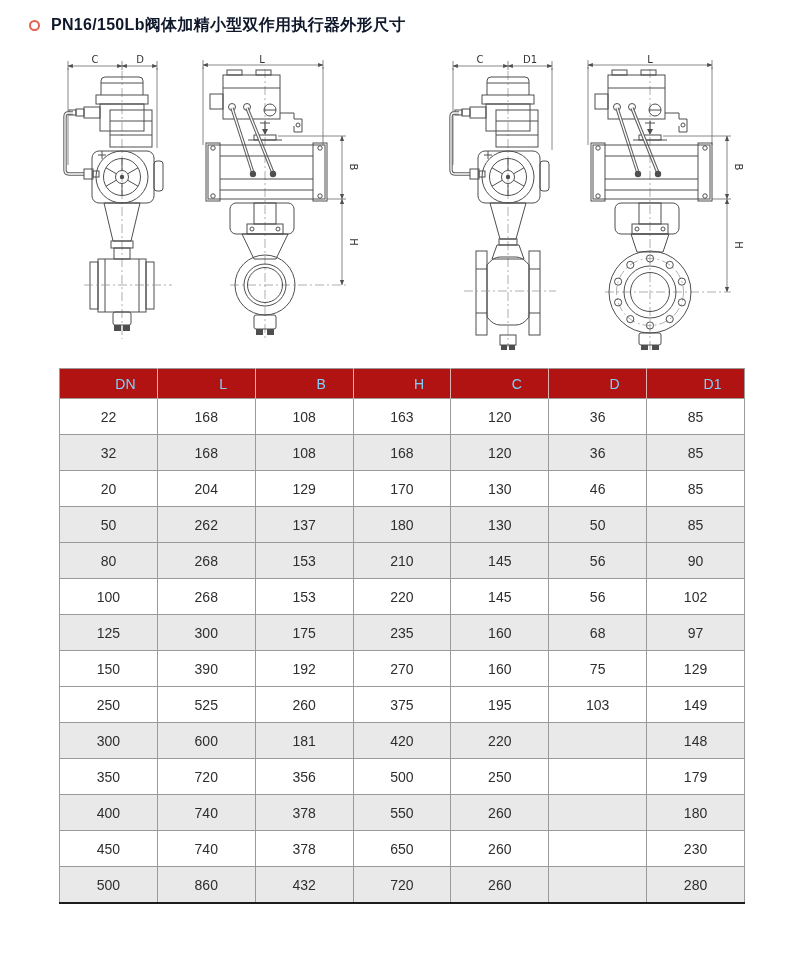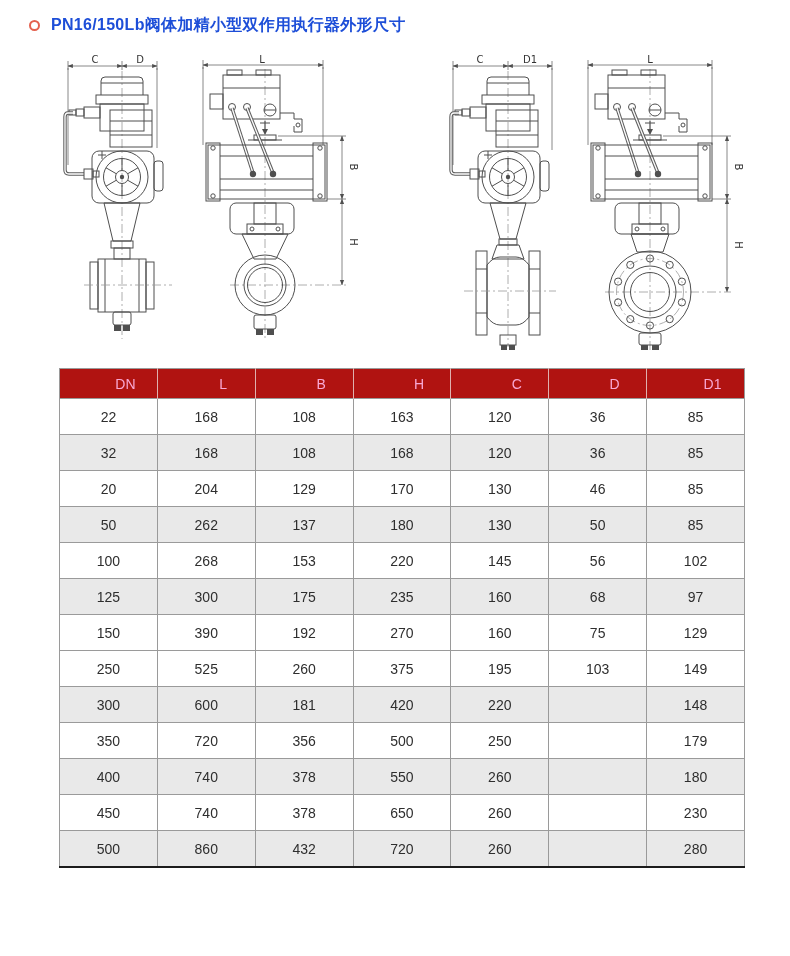--- a/index.html
+++ b/index.html
@@ -7,39 +7,39 @@
     --row-alt:#e9e9e9;
     --accent:#e4604e;
   }
   html,body{margin:0;padding:0;background:#fff;}
   .page{position:relative;width:790px;height:956px;background:#fff;overflow:hidden;
         font-family:"Liberation Sans","DejaVu Sans",sans-serif;}
 
   
   .title-row{position:absolute;left:29px;top:15px;display:flex;align-items:center;gap:11px;}
   .bullet{width:7px;height:7px;border:2.5px solid var(--accent);border-radius:50%;background:#fff;flex:0 0 auto;}
-  .title{margin:0;font-size:16px;font-weight:bold;color:#1d4ed8;letter-spacing:.3px;}
+  .title{margin:0;font-size:16px;font-weight:bold;color:#0f172a;letter-spacing:.3px;}
 
   
   .figs{position:absolute;left:0;top:55px;width:790px;height:305px;}
   .figs svg{position:absolute;top:0;}
   #fig1{left:40px;} #fig2{left:190px;} #fig3{left:420px;} #fig4{left:575px;}
 
   .fig g *, .fig defs *{stroke:#4f4f4f;stroke-width:1;fill:none;}
   .fig g text{fill:#333;stroke:none;font:10px "DejaVu Sans",sans-serif;}
   .fig .dim{stroke:#6b6b6b;stroke-width:.8;}
   .fig .cl{stroke:#9a9a9a;stroke-width:.8;stroke-dasharray:9 3 2 3;}
   .fig .solid{fill:#4f4f4f;stroke:none;}
   .fig .tube{stroke:#5e5e5e;stroke-width:3.4;fill:none;}
   .fig .tubecore{stroke:#fff;stroke-width:1.3;fill:none;}
 
   
   .dim-table{position:absolute;left:59px;top:368px;width:686px;border-collapse:collapse;table-layout:fixed;
              font-size:14px;text-align:center;border:1px solid #9a9a9a;border-bottom:2px solid #1c1c1c;}
-  .dim-table thead th{background:var(--header-bg);color:#f9a8d4;font-weight:400;height:27px;
+  .dim-table thead th{background:var(--header-bg);color:#7dd3fc;font-weight:400;height:27px;
              border-right:1px solid #dfb0ae;border-top:1px solid #9a9a9a;padding-left:35px;}
   .dim-table thead th:last-child{border-right:1px solid #9a9a9a;}
   .dim-table tbody td{height:33px;border:1px solid #9a9a9a;color:#2e2e2e;background:#fff;}
   .dim-table tbody tr.alt td{background:var(--row-alt);}
 </style>
 </head>
 <body>
 
 <div class="page">
 
@@ -311,20 +311,29 @@
         </tr>
         <tr class="alt">
           <td>50</td>
           <td>262</td>
           <td>137</td>
           <td>180</td>
           <td>130</td>
           <td>50</td>
           <td>85</td>
         </tr>
+        <tr class="alt">
+          <td>80</td>
+          <td>268</td>
+          <td>153</td>
+          <td>210</td>
+          <td>145</td>
+          <td>56</td>
+          <td>90</td>
+        </tr>
         <tr>
           <td>100</td>
           <td>268</td>
           <td>153</td>
           <td>220</td>
           <td>145</td>
           <td>56</td>
           <td>102</td>
         </tr>
         <tr class="alt">

